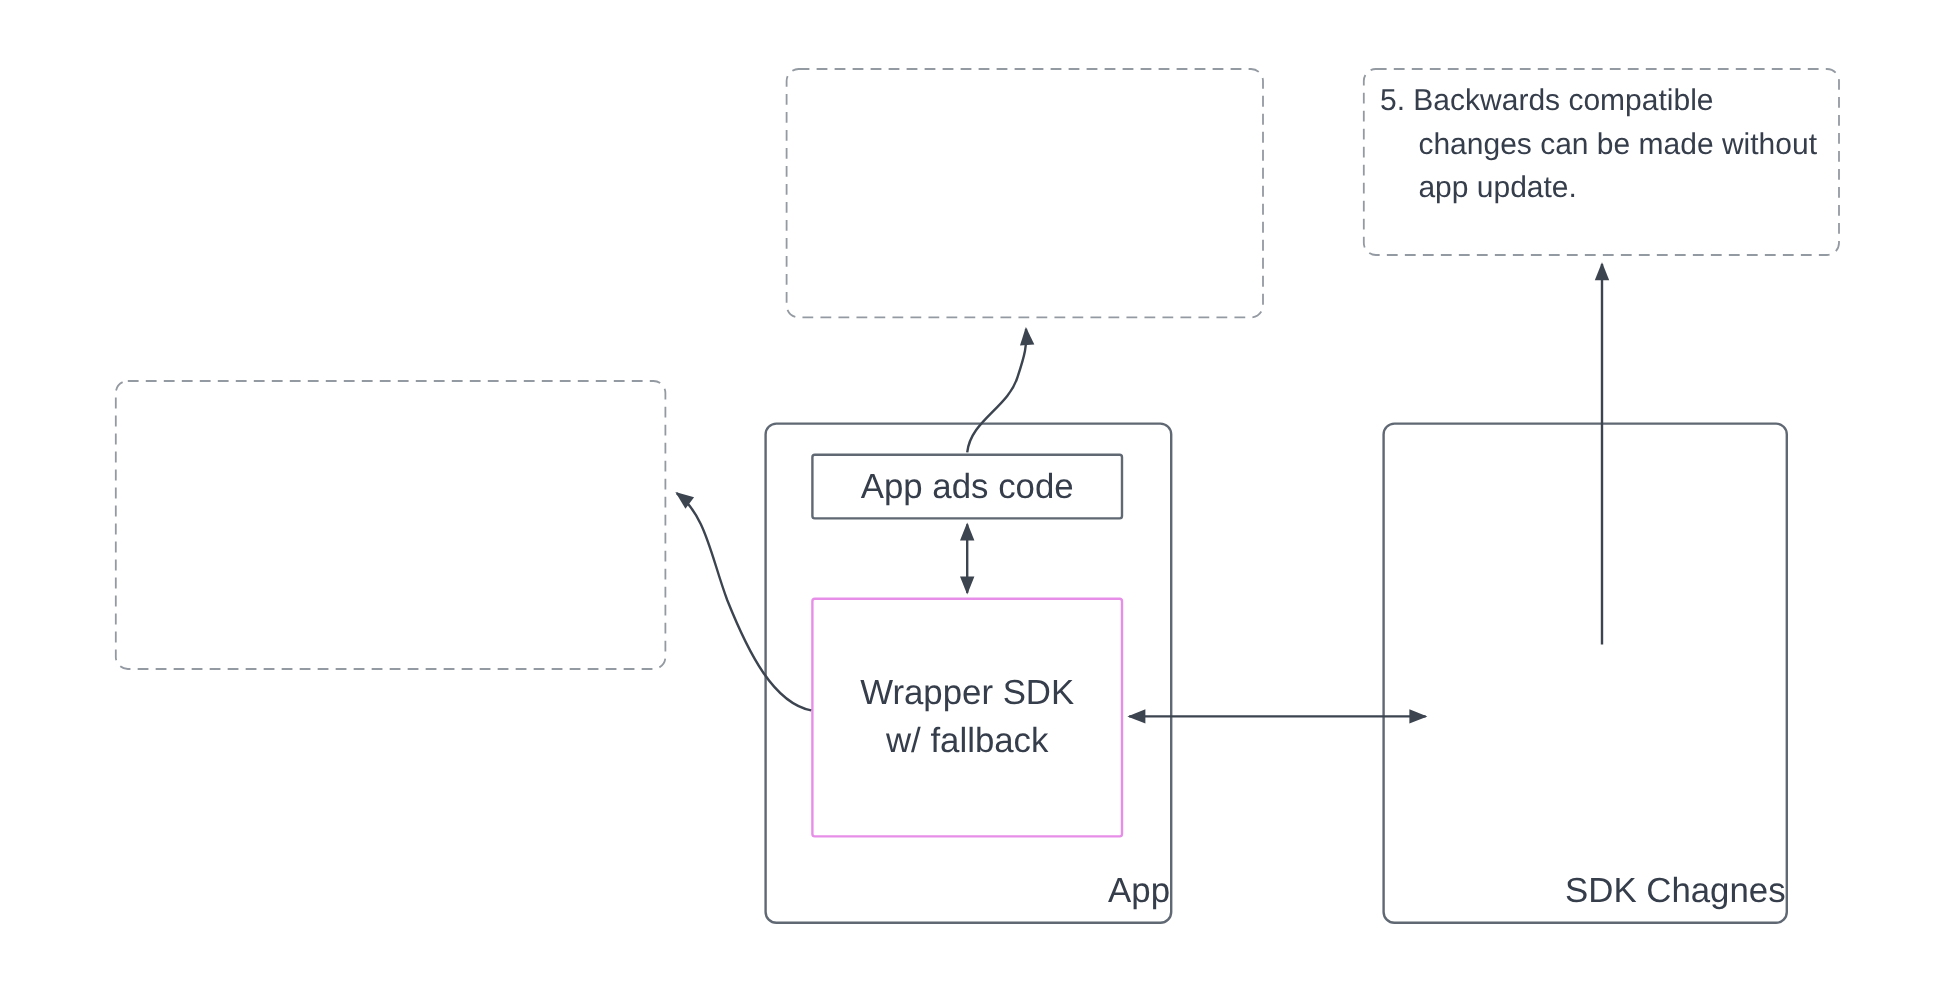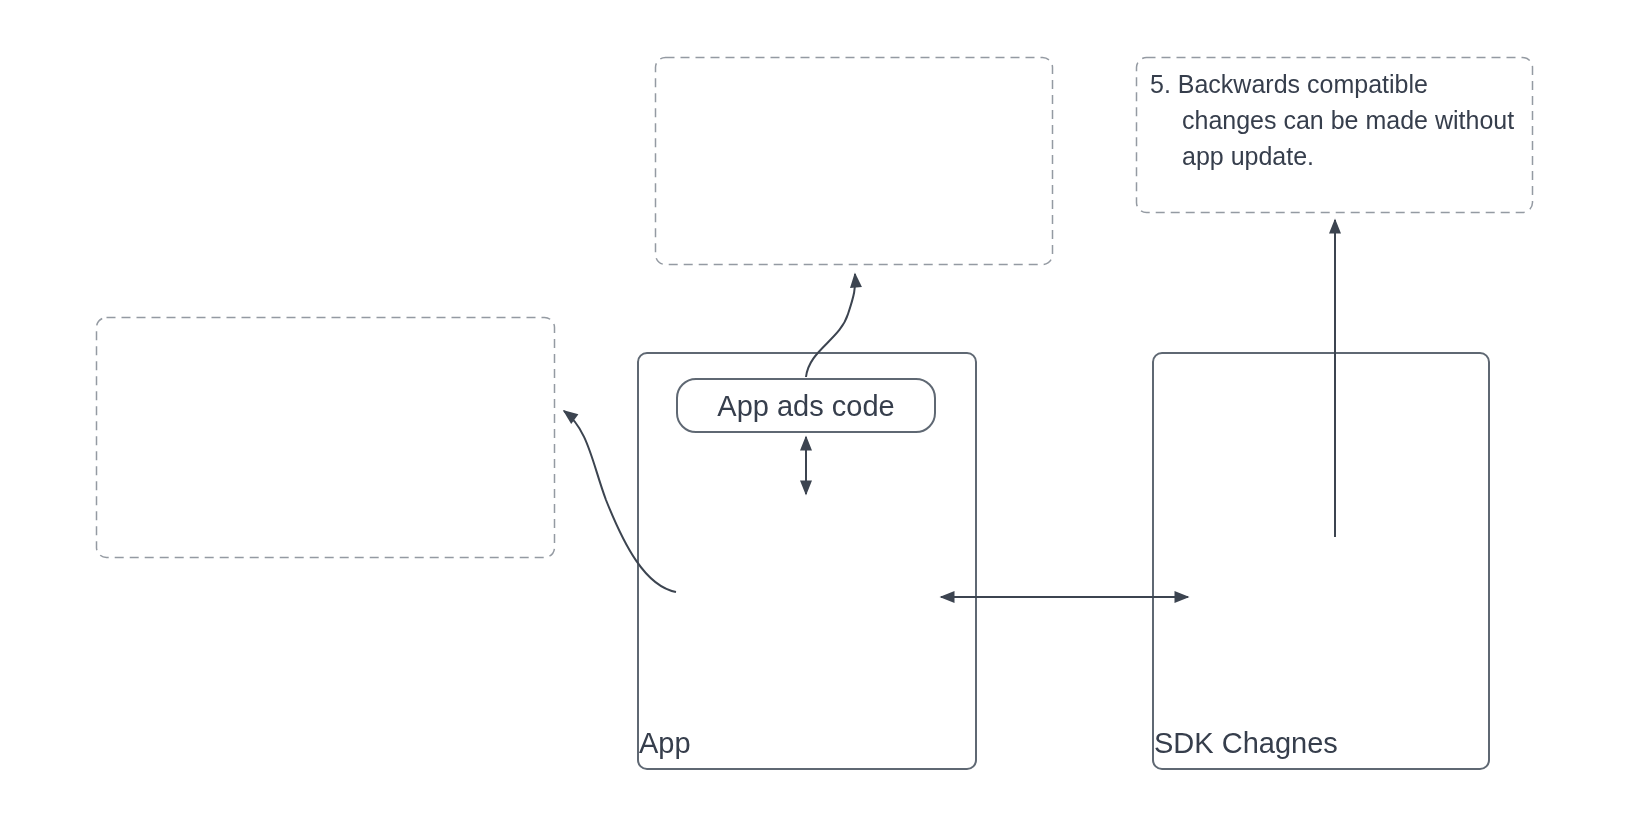--- a/index.html
+++ b/index.html
@@ -20,25 +20,25 @@
   .note{
     position:absolute;box-sizing:border-box;padding:9px 14px;
     font-size:25px;line-height:36px;color:var(--text);
   }
   .note-item{padding-left:32px;text-indent:-32px;}
   .container{
     position:absolute;box-sizing:border-box;border:2px solid var(--container-border);
     border-radius:10px;background:transparent;
   }
   .container-label{
-    position:absolute;left:0;right:0;bottom:8px;text-align:left;
+    position:absolute;left:0;right:0;bottom:8px;text-align:right;
     font-size:29px;color:var(--text);margin-top:44px;
   }
   .node{
-    position:absolute;box-sizing:border-box;border-radius:20px;background:#ffffff;
+    position:absolute;box-sizing:border-box;border-radius:3px;background:#ffffff;
     display:flex;align-items:center;justify-content:center;text-align:center;
     font-size:29px;color:var(--text);
   }
   .node-gray{border:2px solid var(--node-gray-border);}
   .node-pink{border:2px solid var(--wrapper-pink);}
   .node-green{border:2px solid var(--re-sdk-green);}
   .node-label{white-space:pre-line;line-height:40px;}
   svg.arrows{position:absolute;left:0;top:0;pointer-events:none;}
   svg.arrows path.edge{stroke:var(--arrow);stroke-width:2;fill:none;}
   svg.arrows rect.note-frame{stroke:var(--note-border);stroke-width:1.5;fill:none;stroke-dasharray:9 6;}
@@ -60,20 +60,24 @@
   </div>
 
   <div class="container" style="left:1152px;top:352px;width:338px;height:418px">
     <div class="container-label">SDK Chagnes</div>
   </div>
 
   <div class="node node-gray" style="left:676px;top:378px;width:260px;height:55px">
     <span class="node-label">App ads code</span>
   </div>
 
+  <div class="node node-pink" style="left:676px;top:498px;width:260px;height:200px">
+    <span class="node-label">Wrapper SDK
+w/ fallback</span>
+  </div>
 
 
   <svg class="arrows" width="1629" height="831" viewBox="0 0 1629 831">
     <defs>
       <marker id="ah" viewBox="0 0 12 12" refX="10" refY="6" markerWidth="9" markerHeight="9" orient="auto-start-reverse">
         <path id="ah-path" d="M1 2 L11 6 L1 10 Z"></path>
       </marker>
     </defs>
 
     <rect class="note-frame" x="655.5" y="57.5" width="397" height="207" rx="10"></rect>

